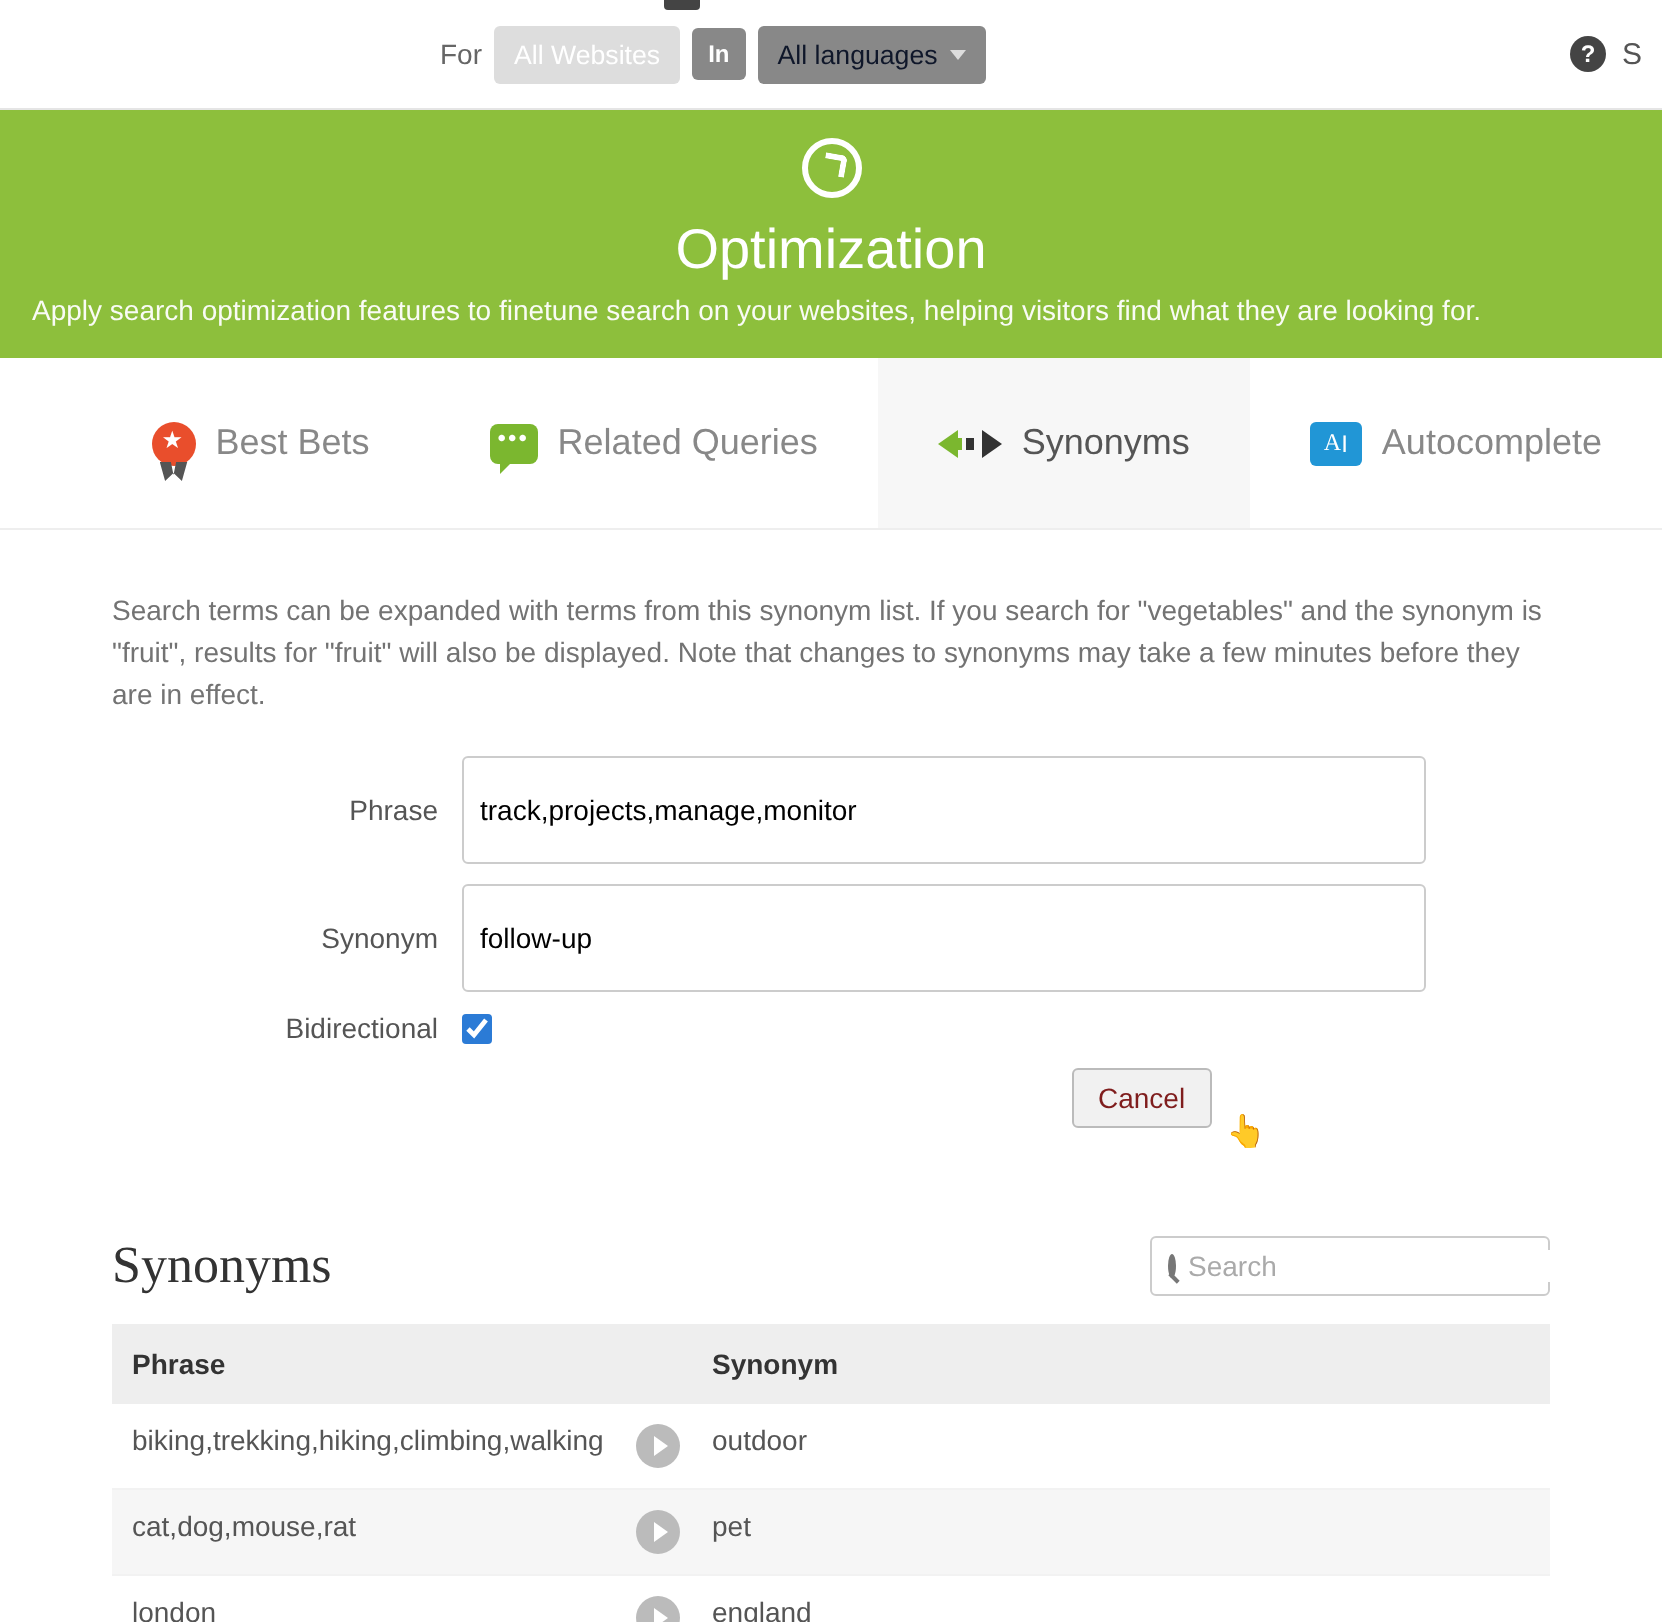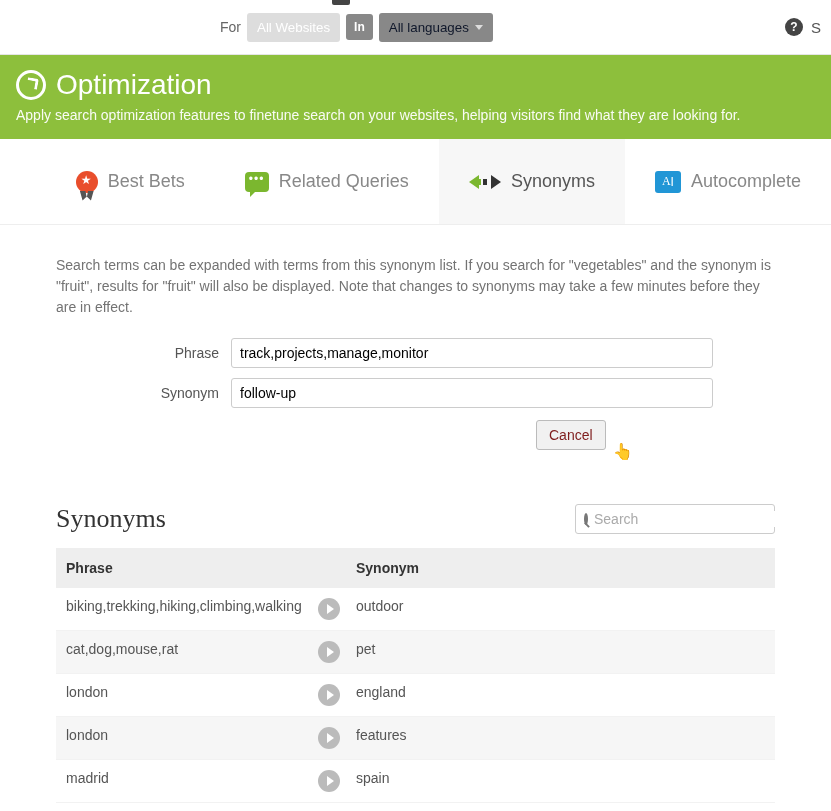--- a/index.html
+++ b/index.html
@@ -10,21 +10,21 @@
   .btn-all-web { background: #ddd; color: #fff; padding: 7px 10px; border-radius: 3px; margin-right: 6px; border: none; }
   .btn-lang-ico { background: #888; color: #fff; padding: 6px 8px; border-radius: 3px; margin-right: 6px; border: none; font-size: 12px; font-weight: bold; }
   .btn-lang { background: #888; color: #0f172a; padding: 7px 10px; border-radius: 3px; border: none; display: inline-flex; align-items: center; gap: 6px; }
   .caret-down { width: 0; height: 0; border-left: 4px solid transparent; border-right: 4px solid transparent; border-top: 5px solid #ddd; display: inline-block; }
   .top-tab { position: absolute; top: -7px; left: 332px; width: 18px; height: 12px; background: #444; border-radius: 2px; }
   .help-area { margin-left: auto; display: flex; align-items: center; gap: 8px; }
   .help-circle { width: 18px; height: 18px; border-radius: 50%; background: #444; color: #fff; display: flex; align-items: center; justify-content: center; font-size: 12px; font-weight: bold; }
   .help-s { color: #555; font-size: 15px; }
 
   .page-header { background: #8bc34a; background: #8dbf3d; color: #fff; padding: 14px 16px 16px; }
-  .page-header .title-row { display: flex; align-items: center; gap: 10px; margin-bottom: 6px; }
+  .page-header .title-row { display: flex; align-items: center; gap: 10px; margin-bottom: 6px; flex-direction: column; }
   .opt-ico { width: 30px; height: 30px; border: 3px solid #fff; border-radius: 50%; position: relative; }
   .opt-ico::after { content: ""; position: absolute; width: 8px; height: 8px; border-top: 3px solid #fff; border-right: 3px solid #fff; border-radius: 0 3px 0 0; top: 5px; right: 5px; transform: rotate(10deg); }
   .page-title { font-size: 28px; font-weight: normal; }
   .page-sub { font-size: 14px; opacity: 0.95; }
 
   .tabs { display: flex; border-bottom: 1px solid #eee; height: 86px; align-items: stretch; }
   .tab { flex: none; padding: 0 30px; display: flex; align-items: center; gap: 10px; color: #888; font-size: 18px; cursor: pointer; }
   .tab.active { background: #f7f7f7; color: #555; }
   .tab-label { white-space: nowrap; }
   .ico-bb { width: 22px; height: 22px; background: #e94e2c; border-radius: 50%; position: relative; }
@@ -37,21 +37,21 @@
   .arr-l { width: 0; height: 0; border-top: 7px solid transparent; border-bottom: 7px solid transparent; border-right: 10px solid #7bb72f; margin-right: -2px; }
   .arr-r { width: 0; height: 0; border-top: 7px solid transparent; border-bottom: 7px solid transparent; border-left: 10px solid #333; margin-left: 4px; }
   .arr-stem { width: 4px; height: 6px; background: #333; }
   .arr-stem.g { background: #7bb72f; }
   .ico-ac { width: 26px; height: 22px; background: #2196d6; border-radius: 3px; color: #fff; display: flex; align-items: center; justify-content: center; font-size: 12px; font-family: serif; }
 
   .content { padding: 30px 56px 0; }
   .intro { color: #737373; line-height: 1.5; margin-bottom: 20px; }
   .form-row { display: flex; align-items: center; margin-bottom: 10px; }
   .form-lbl { width: 175px; text-align: right; padding-right: 12px; color: #555; }
-  .form-input { flex: 1; padding: 6px 8px; border: 1px solid #ccc; border-radius: 3px; font-size: 14px; max-width: 482px; }
+  .form-input { flex: 1; padding: 18px 8px; border: 1px solid #ccc; border-radius: 3px; font-size: 14px; max-width: 482px; }
   .form-check { width: 15px; height: 15px; accent-color: #2b7bd6; }
   .btn-row { display: flex; justify-content: flex-start; padding-left: 480px; gap: 10px; margin-top: 12px; position: relative; }
   .btn-primary { background: #3ba7e8; color: #fff; border: 1px solid #2b8ec9; padding: 6px 12px; border-radius: 3px; cursor: pointer; font-size: 14px; }
   .btn-cancel { background: #f1f1f1; color: #7f1d1d; border: 1px solid #bbb; padding: 6px 12px; border-radius: 3px; cursor: pointer; font-size: 14px; }
   .cursor-hand { position: absolute; left: 557px; top: 22px; font-size: 16px; pointer-events: none; }
 
   .syn-section { margin-top: 54px; }
   .syn-head-row { display: flex; align-items: center; justify-content: space-between; }
   .syn-title { font-family: Georgia, serif; font-size: 26px; font-weight: normal; }
   .search-box { display: flex; align-items: center; border: 1px solid #ccc; border-radius: 3px; padding: 6px 8px; width: 200px; color: #888; gap: 6px; }
@@ -130,20 +130,24 @@
   <p class="intro">Search terms can be expanded with terms from this synonym list. If you search for "vegetables" and the synonym is "fruit", results for "fruit" will also be displayed. Note that changes to synonyms may take a few minutes before they are in effect.</p>
 
   <div class="form-row">
     <label class="form-lbl">Phrase</label>
     <input class="form-input" type="text" value="track,projects,manage,monitor" style="">
   </div>
   <div class="form-row">
     <label class="form-lbl">Synonym</label>
     <input class="form-input" type="text" value="follow-up" style="">
   </div>
+  <div class="form-row">
+    <label class="form-lbl">Bidirectional</label>
+    <input class="form-check" type="checkbox" checked="" style="">
+  </div>
 
   <div class="btn-row">
     <button class="btn-cancel">Cancel</button>
     <span class="cursor-hand">👆</span>
   </div>
 
   <div class="syn-section">
     <div class="syn-head-row">
       <h2 class="syn-title">Synonyms</h2>
       <div class="search-box">

